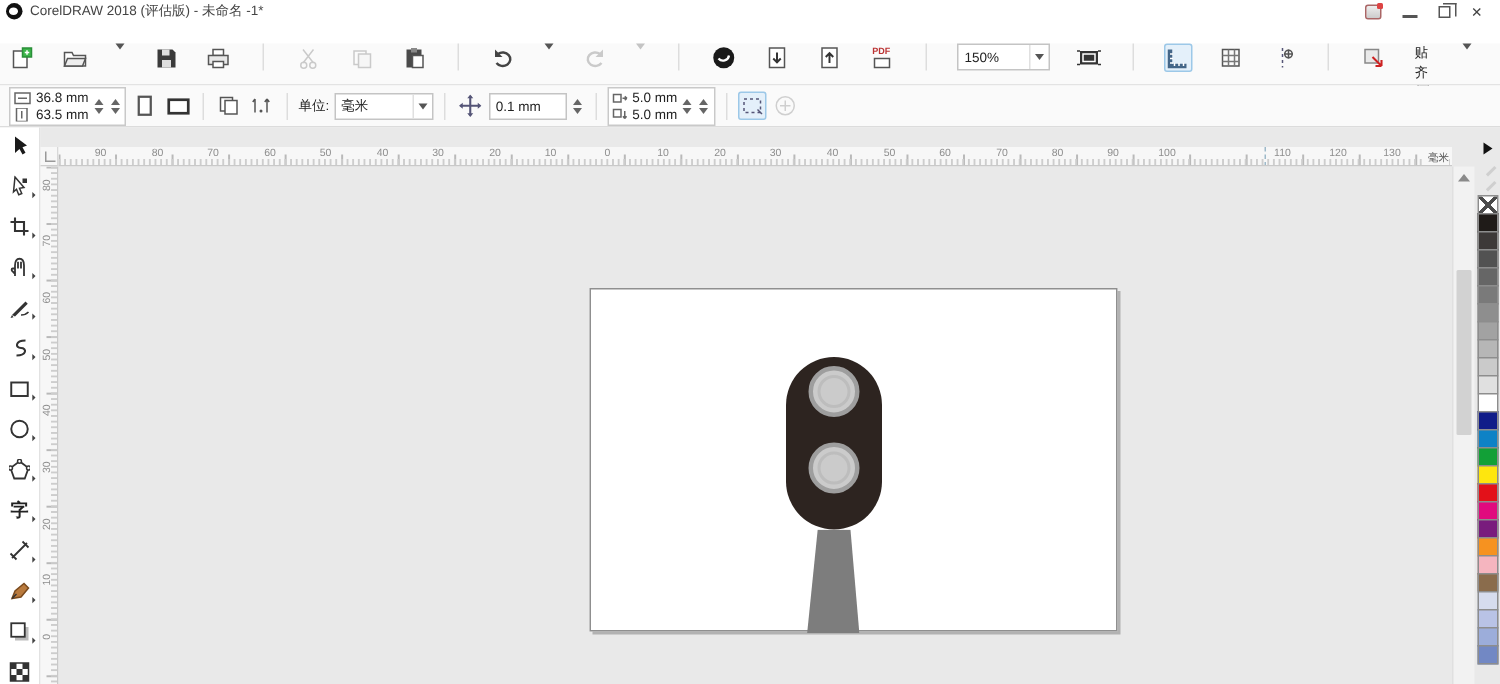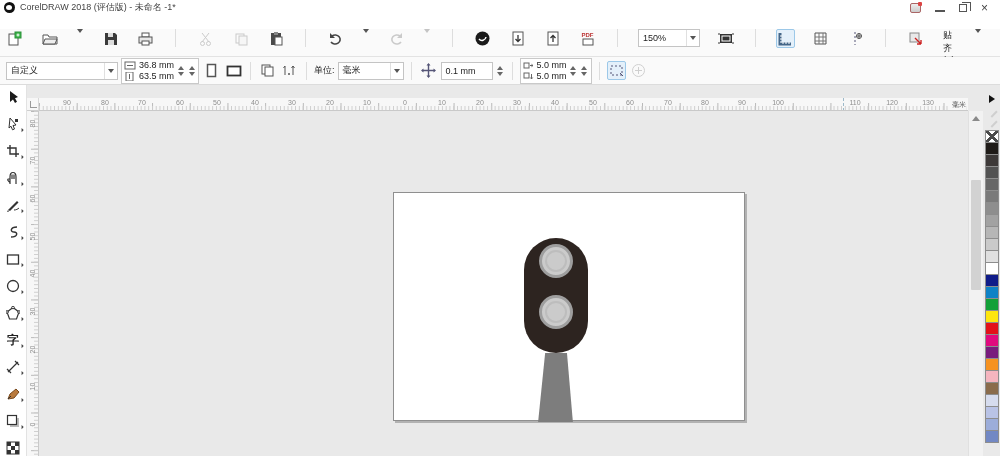--- a/index.html
+++ b/index.html
@@ -253,26 +253,20 @@
       <svg width="15" height="13">
           <rect x="1" y="1" width="13" height="11" fill="#fff" stroke="#555"></rect>
           <path d="M4 9V5l3 2 3-4" stroke="#446688" fill="none" stroke-width="1.3"></path>
         </svg>
     </span>
     <span class="txtbtn">启动</span>
     <span class="car-d"></span>
   </div>
 
   <div class="propbar">
-    <span class="combo" style="width:112px">
-      <span class="val">自定义</span>
-      <span class="dd">
-          <span class="car-d"></span>
-        </span>
-    </span>
     <span class="sizebox">
       <span class="sizecol">
         <span class="sizerow">
           <svg width="12" height="9">
               <rect x="1" y="1" width="10" height="7" fill="none" stroke="#666"></rect>
               <path d="M3 4.5h6" stroke="#666"></path>
             </svg>
           <span class="lbl">36.8 mm</span>
         </span>
         <span class="sizerow">

